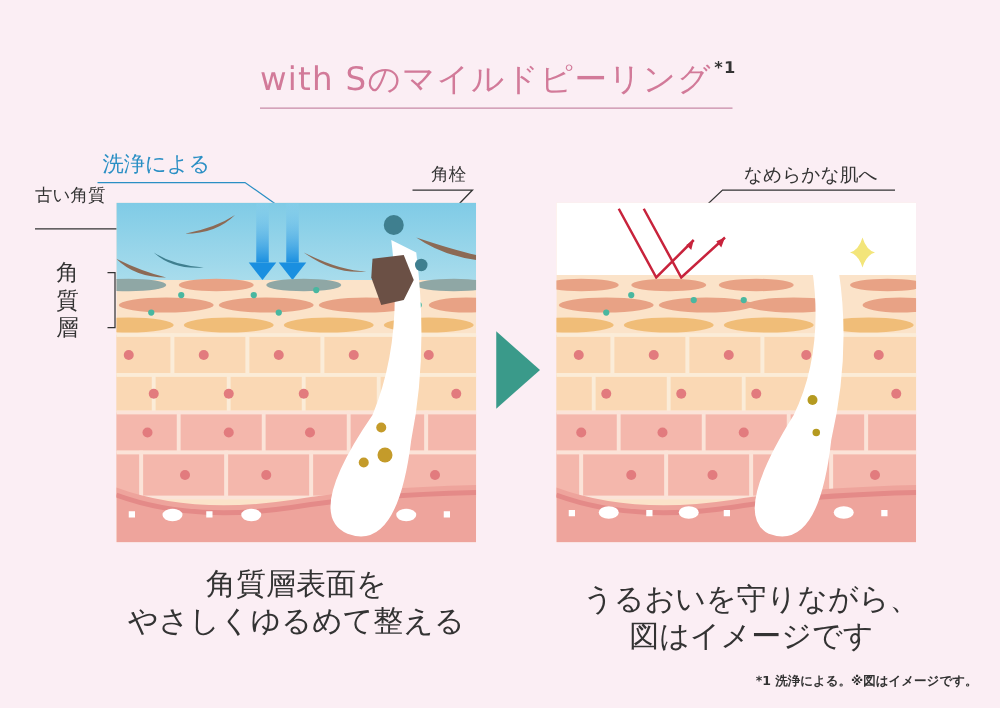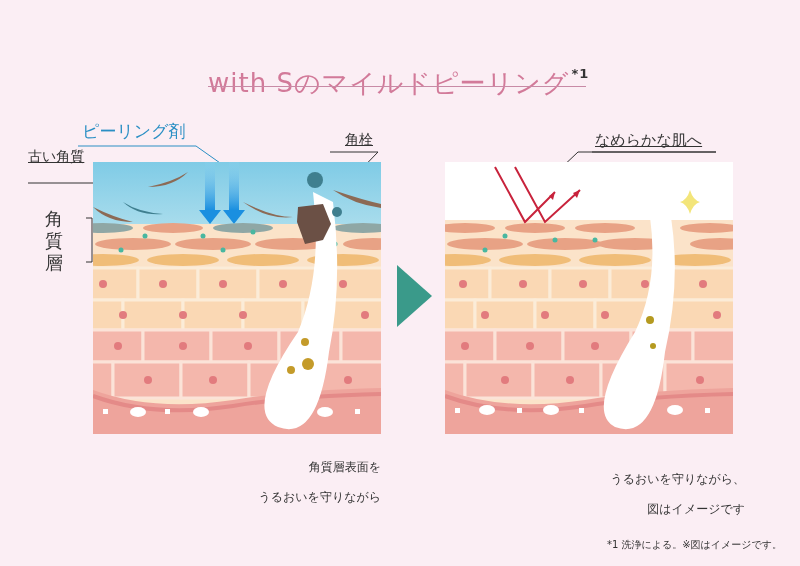--- a/index.html
+++ b/index.html
@@ -1,37 +1,37 @@
 <!DOCTYPE html>
 <html><head>
 <meta charset="utf-8">
 <style>
   html,body{margin:0;padding:0;}
   body{width:800px;height:566px;background:#fbeef4;position:relative;overflow:hidden;font-family:"DejaVu Sans","Liberation Sans",sans-serif;color:#333;}
-  .title{position:absolute;left:208px;top:66px;width:372px;text-align:left;font-size:26px;color:#d27a99;letter-spacing:1px;white-space:nowrap;}
+  .title{position:absolute;left:208px;top:46px;width:372px;text-align:left;font-size:26px;color:#d27a99;letter-spacing:1px;white-space:nowrap;}
   .title sup{font-size:13px;color:#333;font-weight:bold;vertical-align:14px;margin-left:2px;}
   .title-line{position:absolute;left:208px;top:86px;width:378px;height:1px;background:#c88aa6;}
   .panel{position:absolute;top:162px;width:288px;height:272px;overflow:hidden;}
   .panel svg{display:block;}
   #left-panel{left:93px;}
   #right-panel{left:445px;}
-  .label{position:absolute;font-size:14px;color:#333;white-space:nowrap;text-decoration:underline;}
+  .label{position:absolute;font-size:14px;color:#333;white-space:nowrap;}
   .peel-label{position:absolute;left:82px;top:120px;font-size:17px;color:#2a8fc4;}
   .kado{position:absolute;left:44px;top:208px;font-size:18px;color:#333;line-height:22px;width:20px;text-align:center;}
-  .caption{position:absolute;top:452px;font-size:12px;line-height:30px;text-align:right;color:#333;}
-  .foot{position:absolute;right:18px;top:538px;font-size:10px;color:#333;font-weight:normal;}
+  .caption{position:absolute;top:452px;font-size:24px;line-height:30px;text-align:center;color:#333;}
+  .foot{position:absolute;right:18px;top:538px;font-size:10px;color:#333;font-weight:bold;}
   .arrow{position:absolute;left:397px;top:265px;width:0;height:0;border-top:31px solid transparent;border-bottom:31px solid transparent;border-left:35px solid #3a9a8a;}
 </style>
 </head>
 <body>
 
 <div class="title"><span>with Sのマイルドピーリング</span><sup>*1</sup></div>
 <div class="title-line"></div>
 
-<div class="peel-label">ピーリング剤</div>
+<div class="peel-label">洗浄による</div>
 <svg style="position:absolute;left:0;top:0" width="800" height="566">
   <polyline points="78,146 196,146 230,170" fill="none" stroke="#2a8fc4" stroke-width="1"></polyline>
   <polyline points="28,183 160,183 185,178" fill="none" stroke="#333" stroke-width="1"></polyline>
   <polyline points="330,152 378,152 322,210" fill="none" stroke="#333" stroke-width="1"></polyline>
   <polyline points="86,218 92,218 92,262 86,262" fill="none" stroke="#333" stroke-width="1"></polyline>
   <polyline points="592,152 716,152 578,152 540,188" fill="none" stroke="#333" stroke-width="1"></polyline>
 </svg>
 <div class="label" style="left:28px;top:148px;">古い角質</div>
 <div class="label" style="left:345px;top:131px;">角栓</div>
 <div class="kado">
@@ -244,20 +244,20 @@
         <rect x="260" y="246" width="5" height="5"></rect>
       </g>
     <path d="M205 55 Q214 120 190 170 Q140 250 170 265 Q210 280 220 190 Q236 120 226 55Z" fill="#fff"></path>
     <circle cx="205" cy="158" r="4" fill="#b59a20"></circle>
       <circle cx="208" cy="184" r="3" fill="#b59a20"></circle>
   </svg>
 </div>
 
 <div class="caption" style="left:93px;width:288px;">
   <div>角質層表面を</div>
-  <div>うるおいを守りながら</div>
+  <div>やさしくゆるめて整える</div>
 </div>
 <div class="caption" style="left:457px;width:288px;margin-top:12px;">
   <div>うるおいを守りながら、</div>
   <div>図はイメージです</div>
 </div>
 
 <div class="foot">*1 洗浄による。※図はイメージです。</div>
 
 </body></html>

